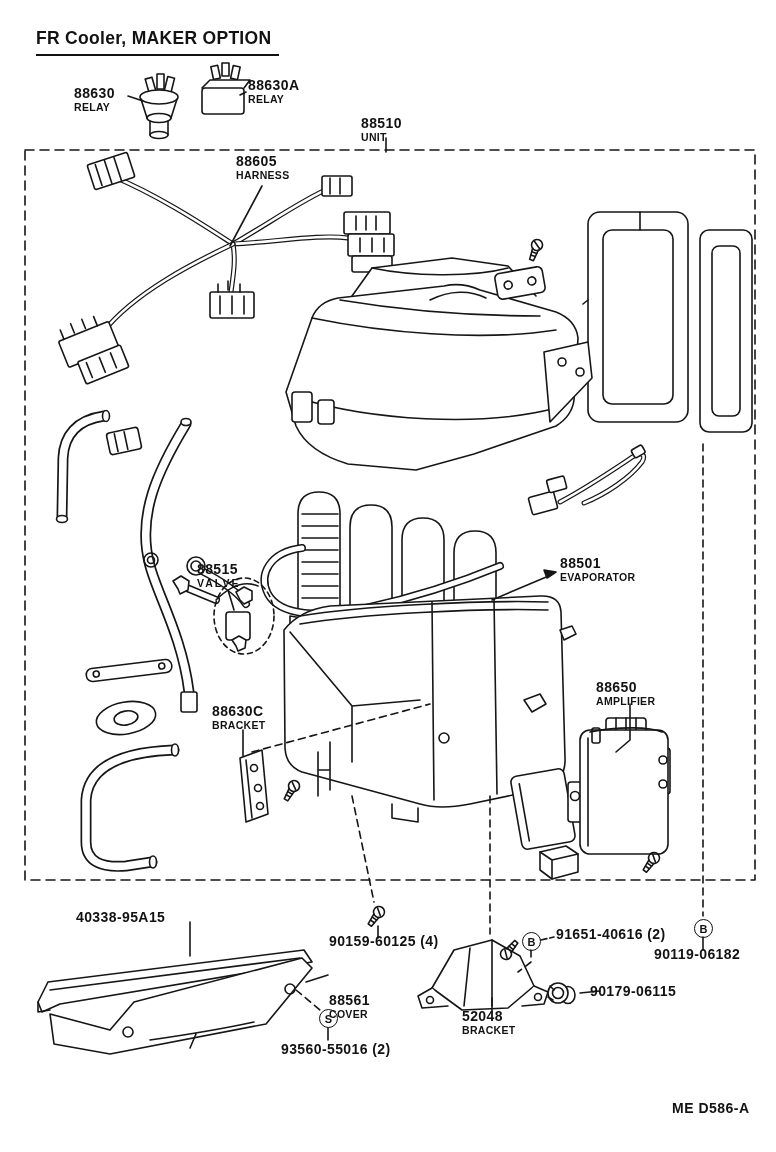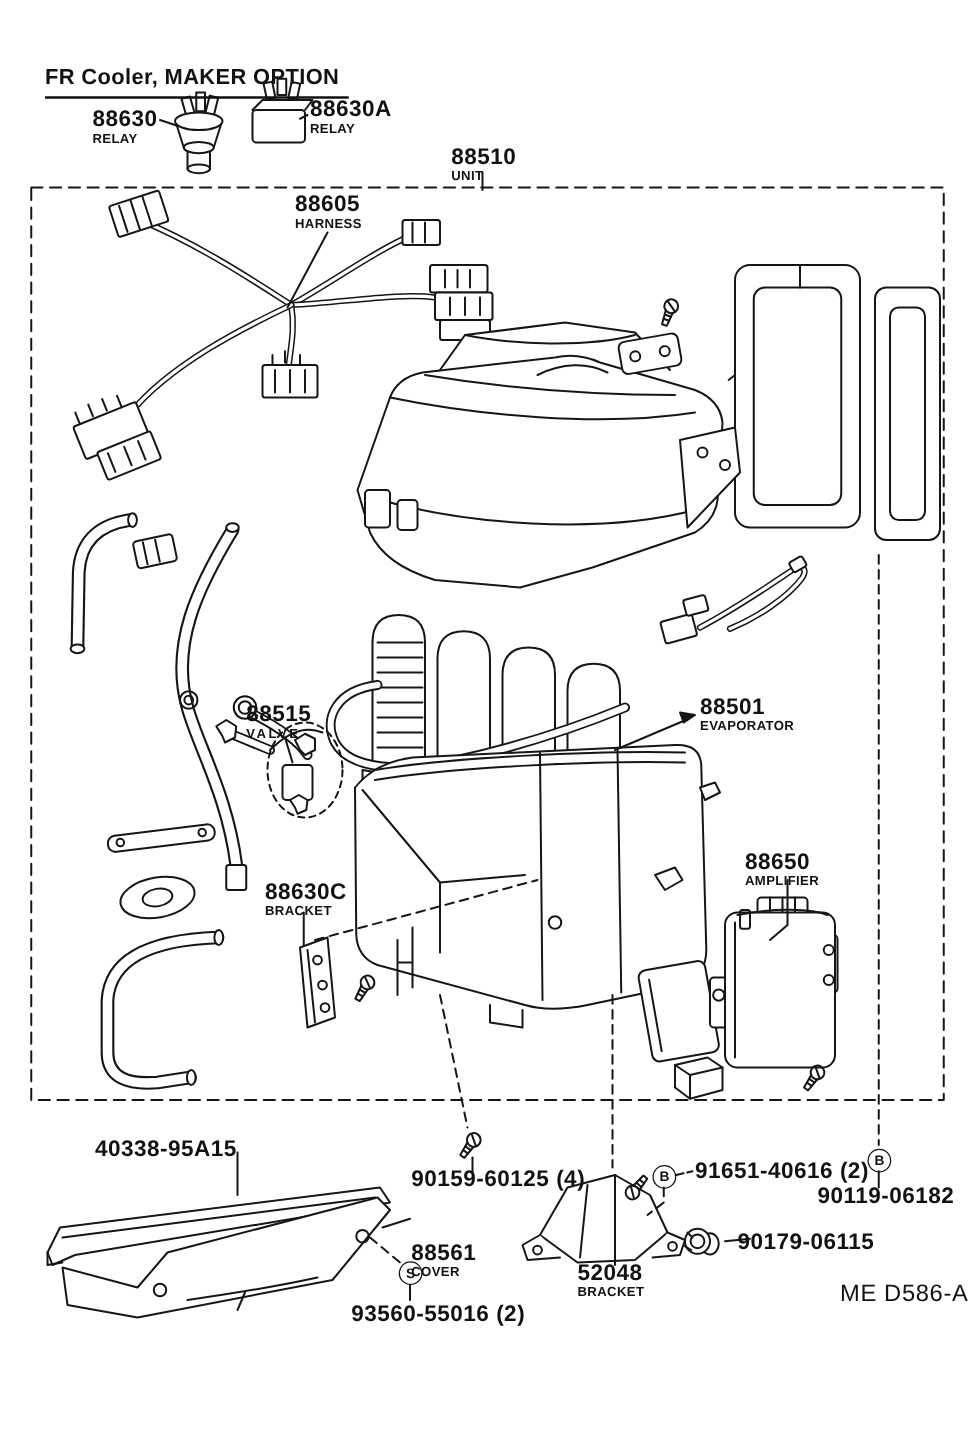--- a/index.html
+++ b/index.html
@@ -9,28 +9,28 @@
   svg *{vector-effect:none;}
   .lineart{stroke:#161616;fill:none;stroke-width:1.6;stroke-linecap:round;stroke-linejoin:round;}
   .t-out{stroke:#161616;stroke-width:11;fill:none;}
   .t-in{stroke:#fff;stroke-width:7.6;fill:none;}
   .p-out{stroke:#161616;stroke-width:8;fill:none;}
   .p-in{stroke:#fff;stroke-width:5;fill:none;}
   .w-out{stroke:#161616;stroke-width:5;fill:none;}
   .w-in{stroke:#fff;stroke-width:2.6;fill:none;}
   .dash{stroke-dasharray:7 5;}
   .label{position:absolute;line-height:1;z-index:5;}
-  .num{display:block;font-weight:bold;font-size:18px;letter-spacing:0.4px;white-space:nowrap;}
+  .num{display:block;font-weight:bold;font-size:14px;letter-spacing:0.4px;white-space:nowrap;}
   .sub{display:block;font-weight:bold;font-size:10.5px;letter-spacing:0.3px;margin-top:2px;white-space:nowrap;}
   .sub.wide{letter-spacing:2px;}
   .title{position:absolute;left:36px;top:28px;font-size:17.5px;font-weight:bold;letter-spacing:0.3px;
-         border-bottom:2.4px solid #121212;padding:0 8px 5px 0;z-index:5;white-space:nowrap;margin-top:23px;}
+         border-bottom:2.4px solid #121212;padding:0 8px 5px 0;z-index:5;white-space:nowrap;}
   .sym{position:absolute;width:17px;height:17px;border:1.7px solid #121212;border-radius:50%;
        font-size:11px;font-weight:bold;display:flex;align-items:center;justify-content:center;z-index:5;}
-  .code{position:absolute;left:672px;top:1025px;font-weight:normal;font-size:19px;letter-spacing:0.5px;z-index:5;white-space:nowrap;}
+  .code{position:absolute;left:672px;top:1100px;font-weight:bold;font-size:14px;letter-spacing:0.5px;z-index:5;white-space:nowrap;}
 </style>
 </head>
 <body>
 
 <div class="page">
 
 <svg width="776" height="1152" viewBox="0 0 776 1152">
   <defs>
     <g id="screw" class="lineart">
       <circle cx="0" cy="0" r="5.5"></circle>

